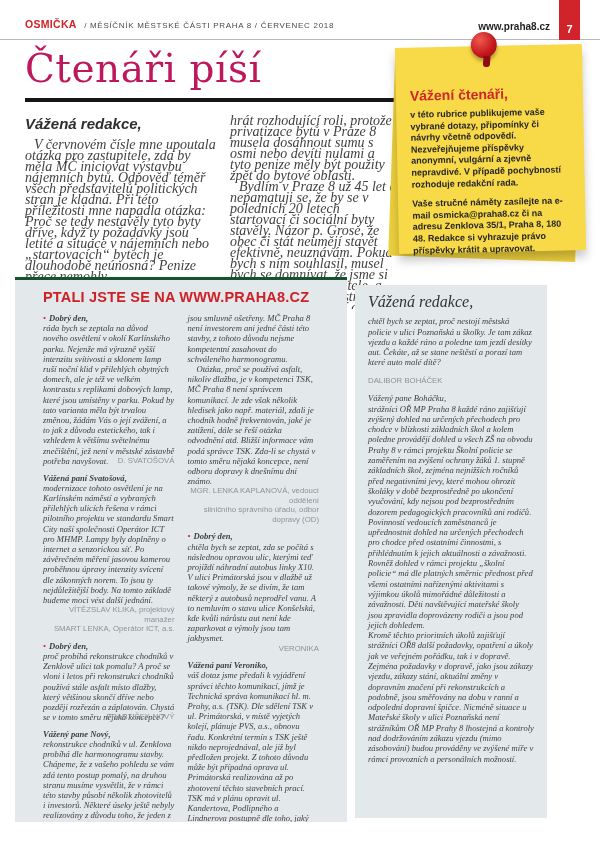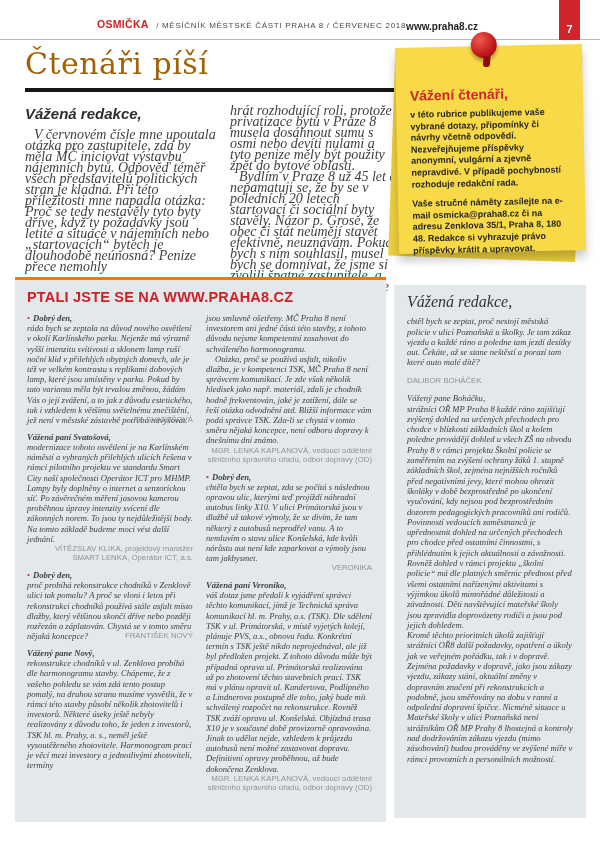--- a/index.html
+++ b/index.html
@@ -3,27 +3,27 @@
 <meta charset="utf-8">
 <style>
   html,body{margin:0;padding:0}
   body{width:600px;height:849px;position:relative;background:#fff;overflow:hidden;
        font-family:"Liberation Sans",sans-serif;color:#3f3f3f;}
 
   
   .red-tab{position:absolute;top:0;right:20px;width:21px;height:40px;background:#d0232a;z-index:3;
            display:flex;align-items:flex-end;justify-content:center;padding-bottom:5px;box-sizing:border-box}
   .red-tab span{color:#fff;font-weight:bold;font-size:11px;line-height:1}
-  .masthead{display:flex;justify-content:center;align-items:flex-end;height:40px;box-sizing:border-box;
+  .masthead{display:flex;justify-content:space-between;align-items:flex-end;height:40px;box-sizing:border-box;
             padding:0 50px 7px 25px;border-bottom:1px solid #b6babd}
   .brand{color:#d0232a;font-weight:bold;font-size:10.5px;letter-spacing:.3px}
   .subtitle{font-size:8px;color:#4a4a4a;letter-spacing:.7px;margin-left:3px}
   .website{font-size:10px;font-weight:bold;color:#1f1f1f}
 
-  .page-title{font-family:"DejaVu Serif",serif;font-weight:normal;font-size:30px;color:#a16207;
+  .page-title{font-family:"DejaVu Serif",serif;font-weight:normal;font-size:39px;color:#be185d;
               margin:6px 0 7px 25px;letter-spacing:.5px}
   .title-rule{height:4px;background:#161616;margin:7px 25px 0}
 
   
   .letter1{display:flex;gap:11px;margin:13px 0 0 25px;width:372px;height:194px;overflow:hidden}
   .lcol1{width:194px}.lcol2{width:167px}
   .letter-heading{font-size:15px;font-weight:bold;font-style:italic;color:#2e2e2e;margin:0 0 7px;
                   font-family:"Liberation Sans",sans-serif}
   .serif p{font-family:"Liberation Serif",serif;font-style:italic;font-size:14px;line-height:11px;
            color:#3f3f3f;margin:0}
@@ -40,22 +40,22 @@
   .pin-head{width:26px;height:26px;border-radius:50%;
             background:radial-gradient(circle at 35% 30%,#ef5a50,#c3161c 60%,#8f0d12);
             box-shadow:0 3px 4px rgba(0,0,0,.3)}
   .pin-stem{width:7px;height:11px;background:#8f0d12;margin:-2px auto 0;transform:rotate(6deg);
             border-radius:0 0 3px 3px}
   .note-heading{color:#d0232a;font-size:14px;font-weight:bold;margin:0 0 6px}
   .note-text{font-size:9px;line-height:11.6px;font-weight:bold;color:#262626;margin:0 0 8px}
 
   
   .bottom{position:absolute;top:277px;left:15px;display:flex;gap:8px}
-  .qa-box{width:371px;height:545px;background:#e3e8eb;border-top:3px solid #f97316;
-          padding:9px 12px;box-sizing:border-box;overflow:hidden}
+  .qa-box{width:332px;height:545px;background:#e3e8eb;border-top:3px solid #14532d;
+          padding:9px 28px;box-sizing:border-box;overflow:hidden}
   .qa-heading{color:#cf2027;font-size:14.5px;font-weight:bold;margin:0 0 8px;letter-spacing:.2px}
   .qa-cols{display:flex;gap:13px}
   .qa-col{width:166px;font-family:"Liberation Serif",serif;font-style:italic;font-size:8.6px;
           line-height:10.2px;color:#3f3f3f}
   .block{margin-bottom:7px}
   .block p{margin:0}
   .lead{font-weight:bold}
   .bullet{color:#d0232a;font-style:normal;margin-right:3px}
   .sig{font-family:"Liberation Sans",sans-serif;font-style:normal;font-size:7.8px;line-height:9.5px;color:#8d9296}
   .sig-right{text-align:right}

